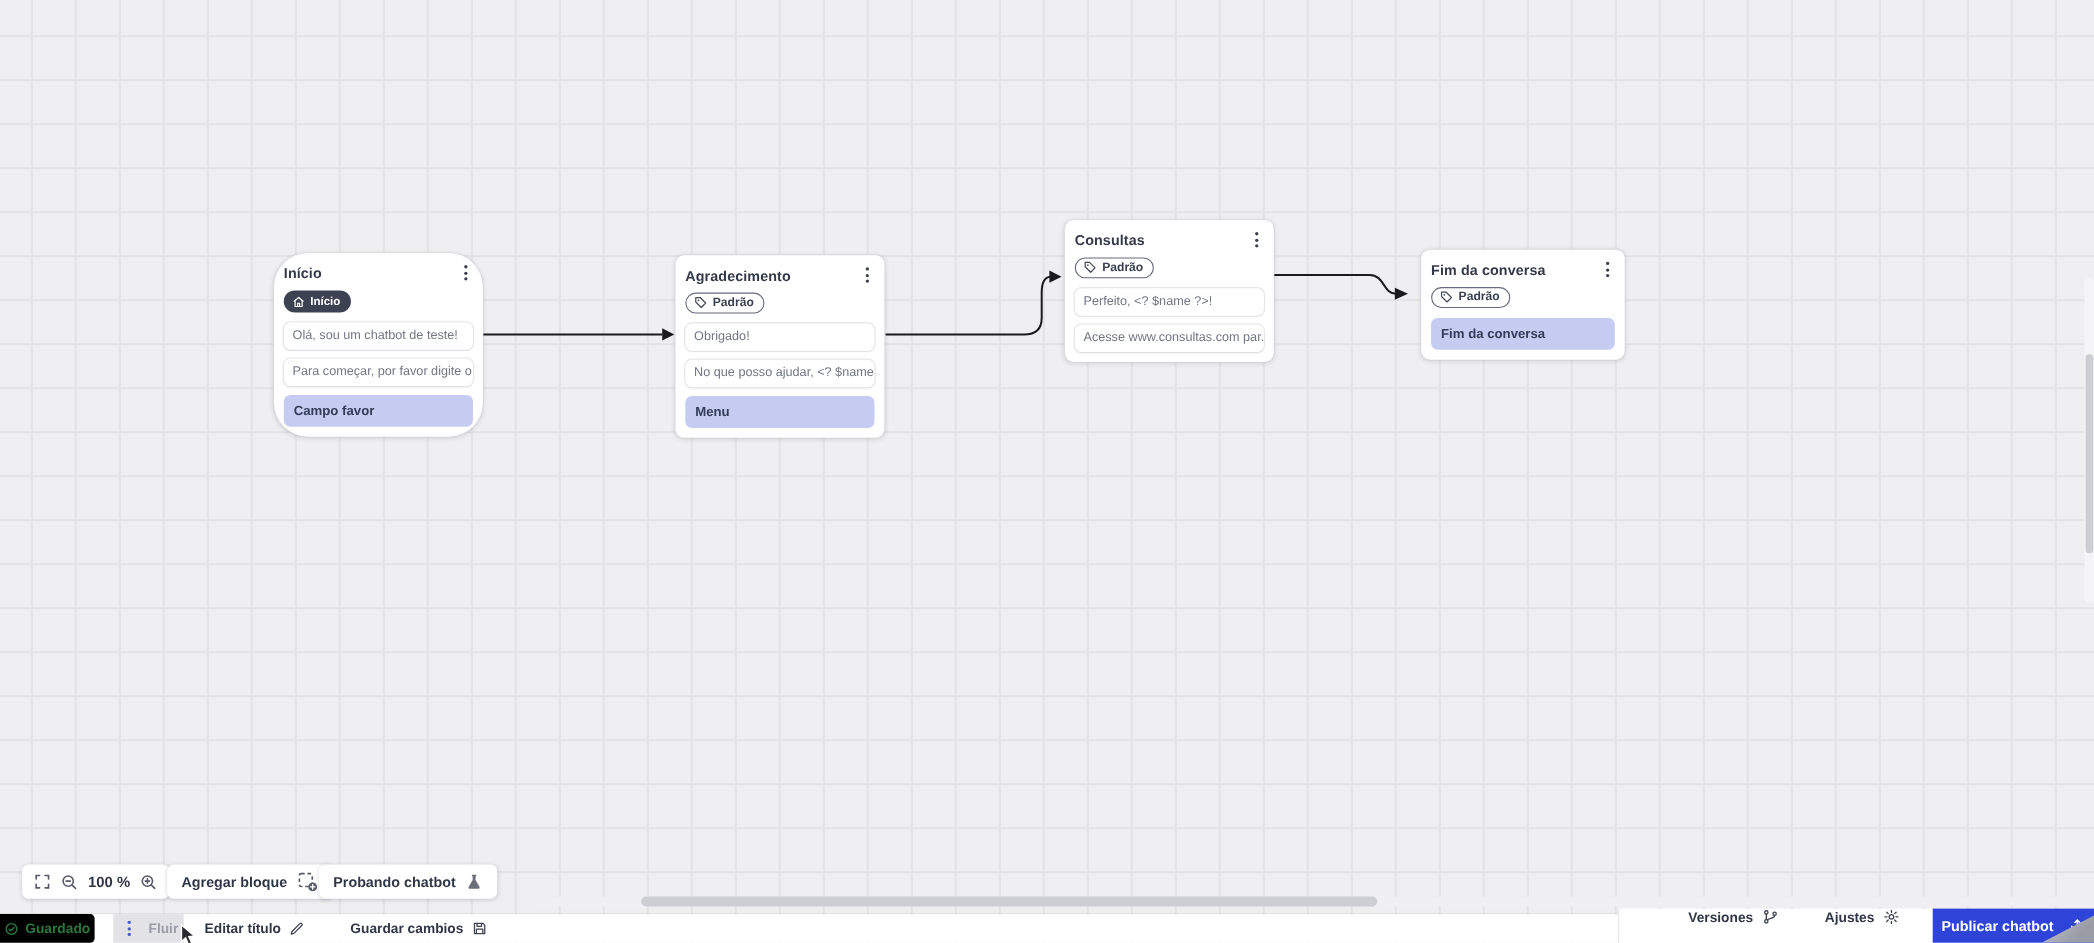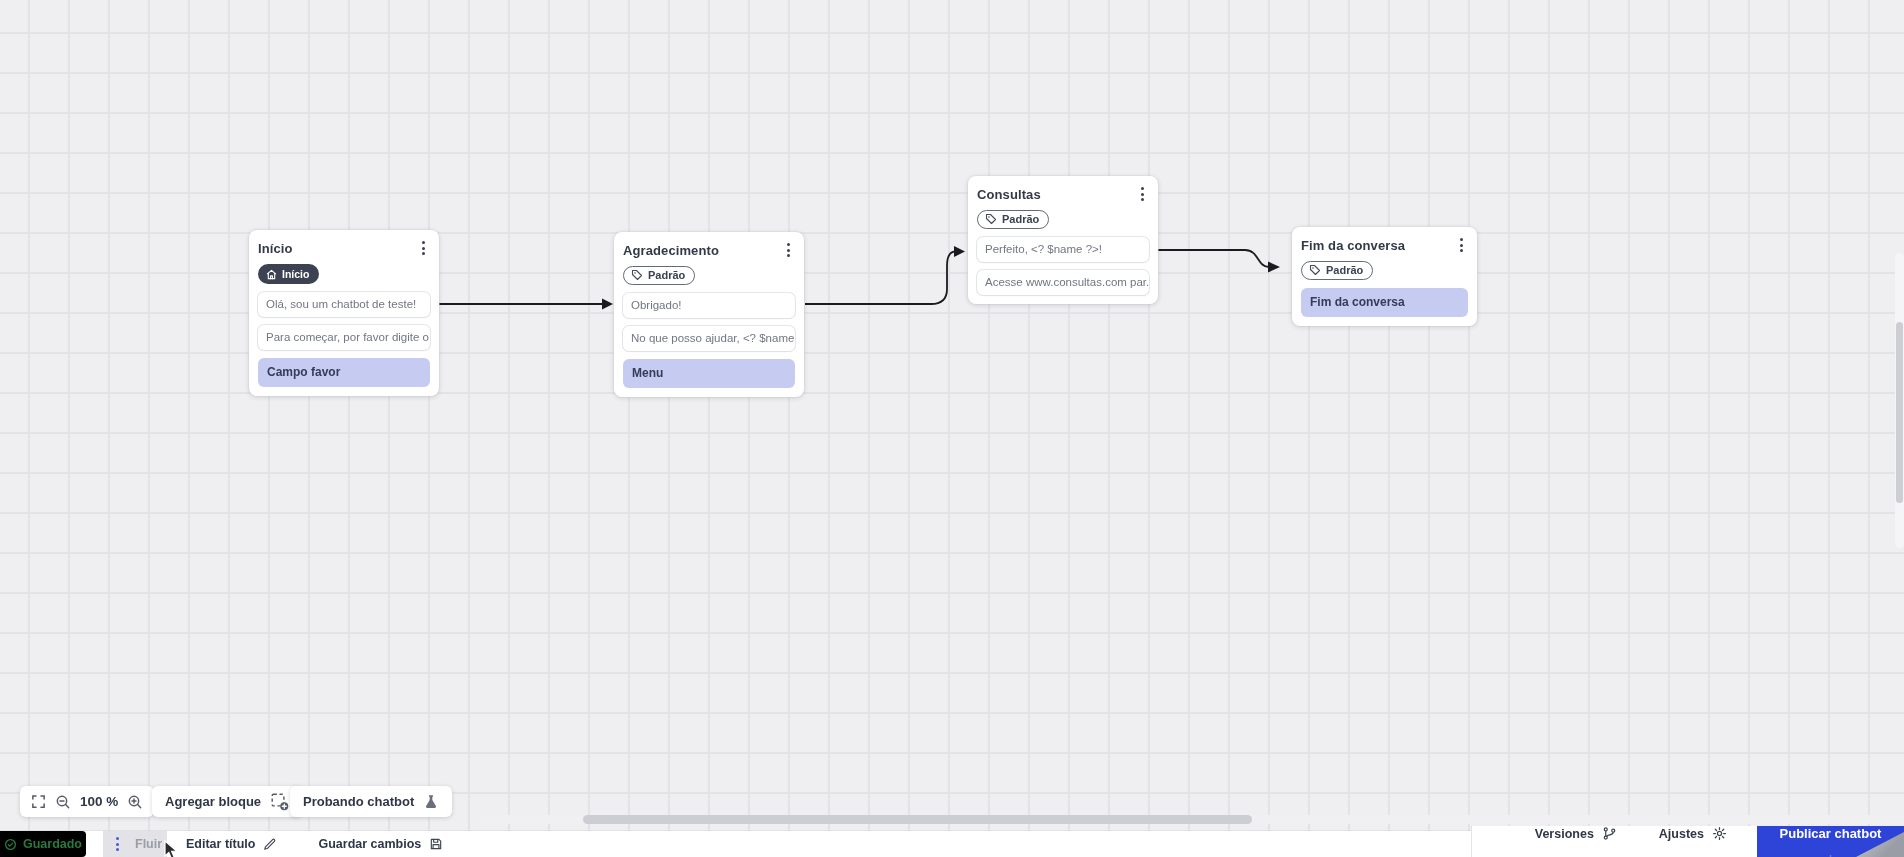--- a/index.html
+++ b/index.html
@@ -24,23 +24,23 @@
     border-radius:11px; padding:4px 10px 4px 8px; font-size:10.5px; font-weight:700; }
   .badge-outline { display:inline-flex; align-items:center; gap:5px; background:#fff;
     border:1.5px solid #636a7d; border-radius:11px; padding:2px 9px 3px 7px;
     font-size:11px; font-weight:700; color:#3a4152; }
   .msg { margin-top:8px; background:#fff; border-radius:6px; padding:6px 8px 7px;
     font-size:11.5px; color:#717683;
     box-shadow:0 0 0 1px rgba(208,210,220,.55), 0 1px 2px rgba(0,0,0,.05);
     white-space:nowrap; overflow:hidden; }
   .action-block { margin-top:8px; background:#c6cbf1; border-radius:6px; padding:7px 9px 8px;
     font-size:12px; font-weight:700; color:#333c58; }
-  .n0 { left:249px; top:230px; }
+  .n0 { left:249px; top:230px;border-radius:31px; }
   .n1 { left:614px; top:232px; }
-  .n2 { left:968px; top:176px; }
+  .n2 { left:968px; top:200px; }
   .n3 { left:1292px; top:227px; width:185px; }
 
   
   .float-btn { position:absolute; background:#fff; border-radius:6px; height:31px;
     box-shadow:0 1px 4px rgba(30,33,50,.18); display:flex; align-items:center;
     font-size:13px; font-weight:700; color:#2f3747; cursor:pointer; }
   .zoombar { left:20px; top:786px; padding:0 11px; gap:9px; }
   .zoom-pct { font-size:13.5px; }
   .addblock { left:152px; top:786px; padding:10px 13px; gap:9px; }
   .testbot { left:290px; top:786px; padding:0 13px; gap:9px; }
@@ -73,21 +73,21 @@
   .bi-save { margin-left:41px; }
 
   .right-panel { position:absolute; right:0; bottom:0; width:433px; height:31px; background:#fff;
     border-left:1px solid #e4e4e7; display:flex; align-items:flex-start; justify-content:flex-end;
     font-size:12.5px; color:#2f3747; }
   .bi-versions { margin-right:42px; }
   .bi-settings { margin-right:30px; }
   .publish-btn { width:147px; height:31px; background:#2e44d9; color:#fff; border:none;
     display:flex; align-items:center; justify-content:center; gap:14px;
     font-size:13px; font-weight:700; cursor:pointer; position:relative;
-    font-family:"Liberation Sans", sans-serif;flex-direction:column; }
+    font-family:"Liberation Sans", sans-serif; }
   .corner-wedge { position:absolute; right:0; bottom:0; width:48px; height:25px;
     background:linear-gradient(135deg,#c9cbd1 0%,#9a9da6 70%);
     clip-path:polygon(100% 0, 100% 100%, 0 100%); }
 
   .cursor { position:absolute; left:163px; top:840px; pointer-events:none; }
 </style>
 </head>
 <body>
 
 <div class="canvas">

